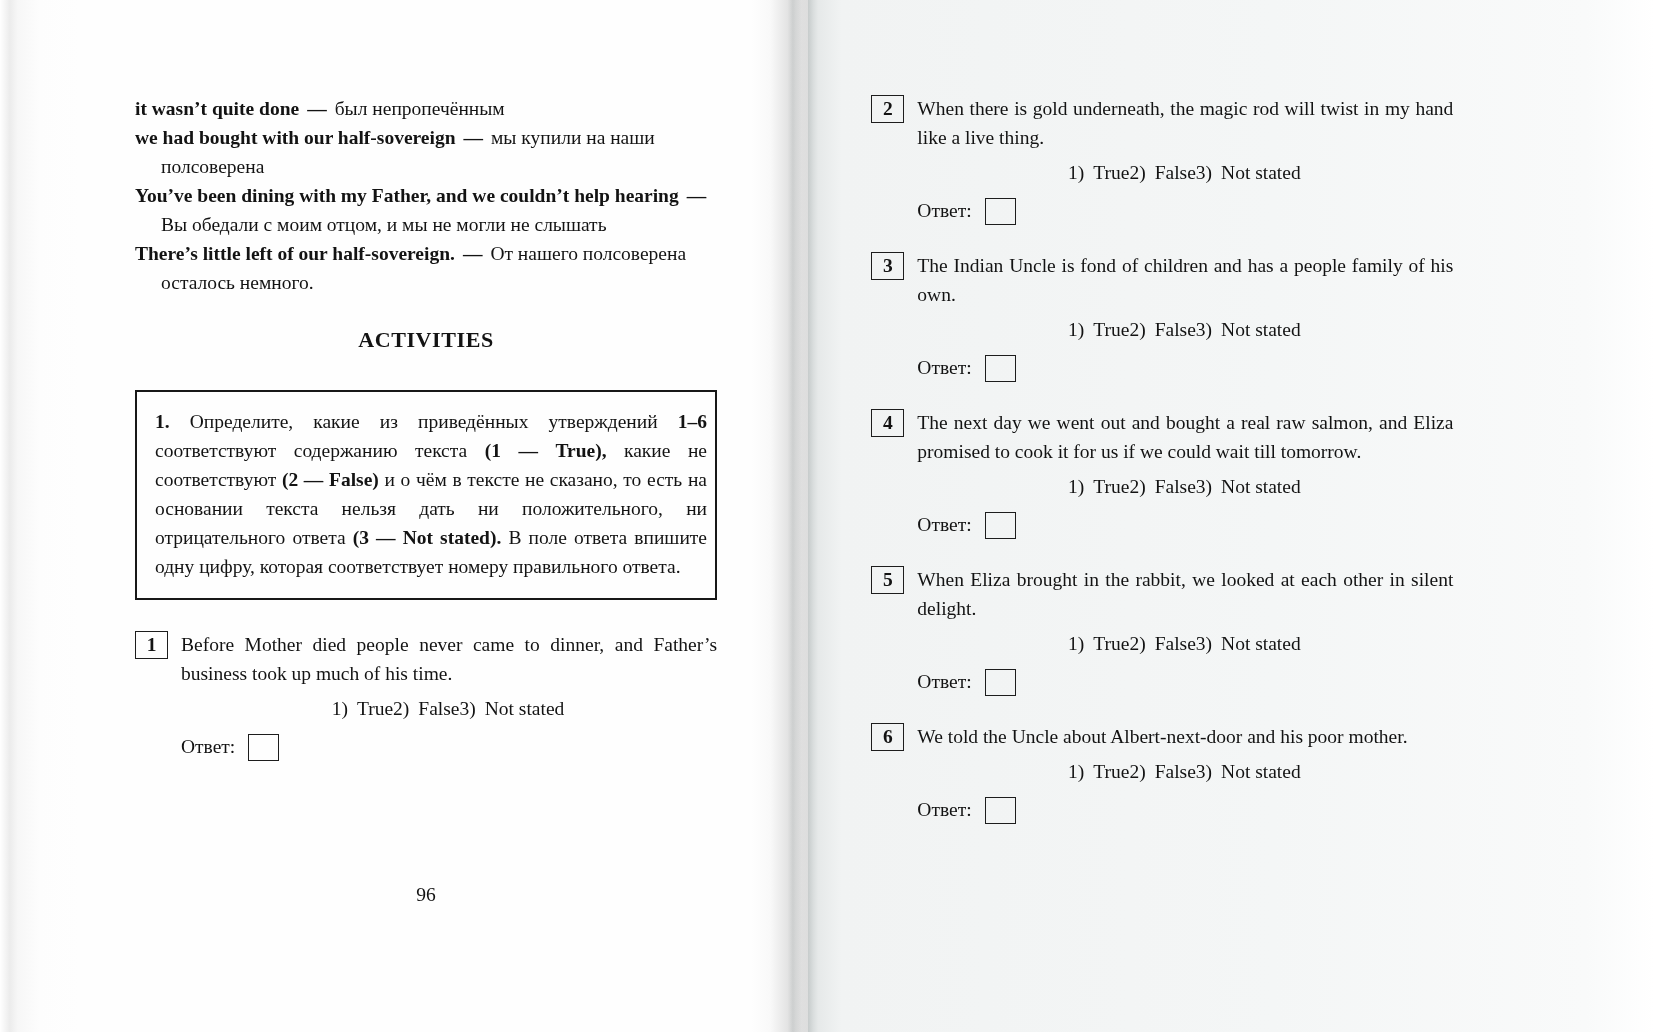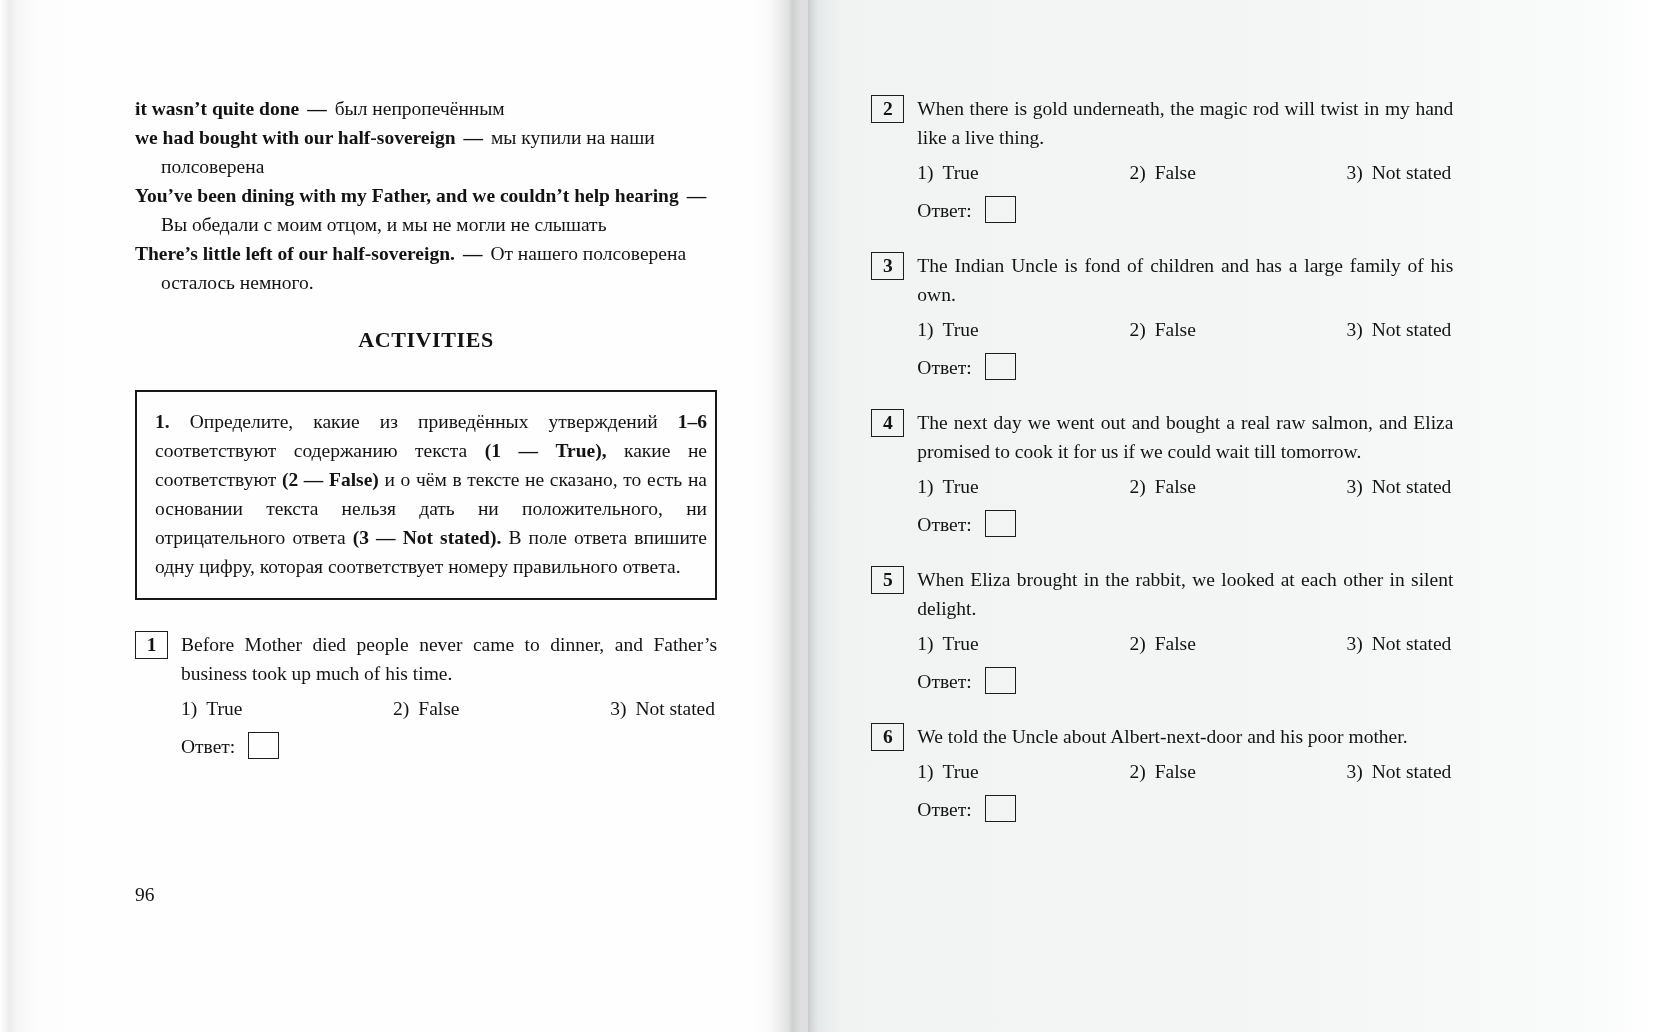--- a/index.html
+++ b/index.html
@@ -59,33 +59,33 @@
   .page-right .question { margin-top:0; margin-bottom:26px; }
   .q-head { display:flex; align-items:flex-start; gap:13px; }
   .q-num {
     flex:0 0 auto; border:1.8px solid #1d1d1d;
     min-width:33px; height:28px; line-height:25px;
     text-align:center; padding:0 7px; font-weight:700; margin-top:1px;
     background:transparent;
   }
   .q-text { text-align:justify; flex:1 1 auto; }
   .q-options {
-    display:flex; justify-content:space-between;
+    display:flex; justify-content:center;
     margin:6px 0 0 46px; width:534px;
   }
   .opt-l { margin-left:9px; }
-  .q-answer { margin:9px 0 0 46px; display:flex; align-items:flex-start; }
+  .q-answer { margin:9px 0 0 46px; display:flex; align-items:flex-end; }
   .answer-box {
     display:inline-block; width:31px; height:27px;
     border:1.7px solid #1d1d1d; margin-left:13px; background:transparent;
   }
 
   
   .page-num {
-    position:absolute; top:884px; width:582px; 
+    position:absolute; top:884px; width:582px; text-align:center;
     font-size:19.5px;
   }
   .page-num-left  { left:135px; }
   .page-num-right { left:63px; }
 </style>
 </head>
 <body>
 
 <div class="spread">
 
@@ -140,21 +140,21 @@
         </div>
         <div class="q-answer">
           <span>Ответ:</span>
           <span class="answer-box"></span>
         </div>
       </div>
 
       <div class="question">
         <div class="q-head">
           <span class="q-num">3</span>
-          <p class="q-text">The Indian Uncle is fond of children and has a large family of his own.</p>
+          <p class="q-text">The Indian Uncle is fond of children and has a people family of his own.</p>
         </div>
         <div class="q-options">
           <span class="opt"><span class="opt-n">1)</span><span class="opt-l">True</span></span>
           <span class="opt"><span class="opt-n">2)</span><span class="opt-l">False</span></span>
           <span class="opt"><span class="opt-n">3)</span><span class="opt-l">Not stated</span></span>
         </div>
         <div class="q-answer">
           <span>Ответ:</span>
           <span class="answer-box"></span>
         </div>

